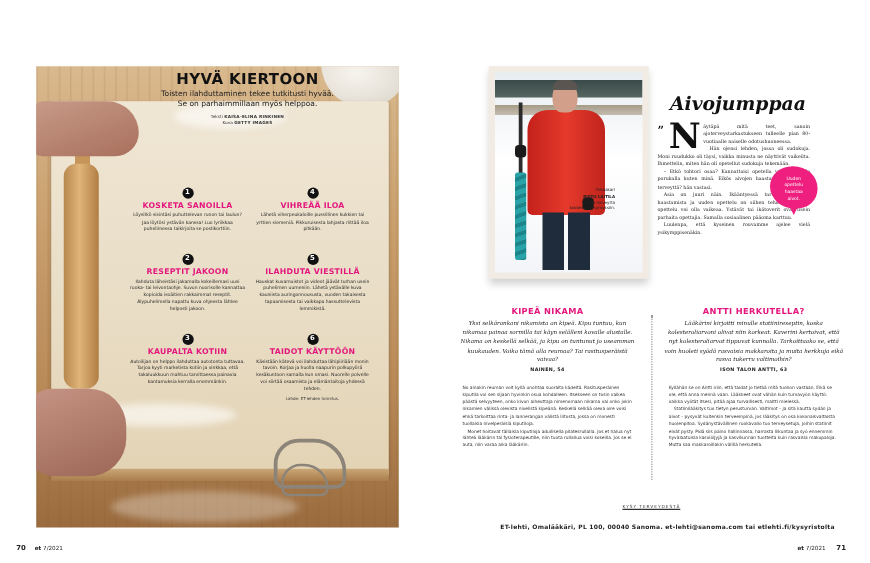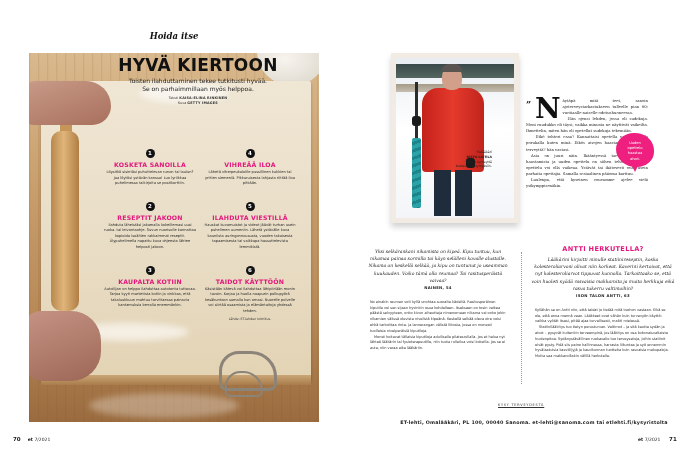--- a/index.html
+++ b/index.html
@@ -62,21 +62,21 @@
     .cutter {
       position: absolute; left: 218px; top: 350px; width: 58px; height: 40px;
       border: 3px solid #8c8479; border-radius: 20px 26px 8px 8px;
     }
     .cutter.small {
       left: 224px; top: 370px; width: 38px; height: 26px; border-width: 2px;
     }
 
     .content-left { position: absolute; left: 92px; top: 57px; width: 212px; text-align: center; }
     .hero-title {
-      font-family: "DejaVu Sans", sans-serif; font-weight: bold; font-size: 17px;
+      font-family: "DejaVu Sans", sans-serif; font-weight: bold; font-size: 12px;
       letter-spacing: 0.3px; color: #111; line-height: 1;
     }
     .hero-lead {
       margin-top: 3px; font-size: 6px; line-height: 1.35; color: #222;
     }
     .credits { margin-top: 3px; font-size: 3.4px; line-height: 1.5; color: #333; }
     .credits b { font-weight: bold; letter-spacing: 0.2px; }
 
     .tips-grid {
       position: absolute; left: 100px; top: 140px; width: 200px;
@@ -208,21 +208,20 @@
     }
     .ask-address {
       position: absolute; left: 36px; top: 420px; width: 300px; text-align: center;
       font-size: 4.8px; font-weight: bold; letter-spacing: 0.2px; color: #222;
     }
   </style>
 </head>
 <body>
 
 <div class="page page-left">
-  <div class="section-title">Hoida itse</div>
 
   <div class="photo-left">
     <div class="bowl"></div>
     <div class="board"></div>
     <div class="board-edge"></div>
     <div class="flour" style="left:110px;top:30px;width:90px;height:20px;"></div>
     <div class="flour" style="left:40px;top:270px;width:120px;height:18px;"></div>
     <div class="flour" style="left:60px;top:340px;width:150px;height:25px;opacity:0.5;"></div>
     <div class="pin-handle"></div>
     <div class="pin"></div>
@@ -301,33 +300,35 @@
       <div class="glove" style="left:70px;top:100px;"></div>
     </div>
   </div>
   <div class="caption">
     <div>Ylelääkäri</div>
     <div><b>RISTO LAITILA</b></div>
     <div>vastaa terveyttä</div>
     <div>koskeviin kysymyksiin.</div>
   </div>
 
+  <div class="article-title">Aivojumppaa</div>
   <div class="article-body">
     <span class="quote-mark">”</span>
     <div class="article-text">
       <span class="dropcap">N</span>
       <p class="first">äytäpä mitä teet, sanoin ajoterveystarkastukseen tulleelle pian 80-vuotiaalle naiselle odotushuoneessa.</p>
       <p>Hän ojensi lehden, jossa oli sudokuja. Moni ruudukko oli täysi, vaikka minusta ne näyttivät vaikeilta. Ihmettelin, miten hän oli opetellut sudokuja tekemään.</p>
       <p>– Etkö tohtori osaa? Kannattaisi opetella vaikka tutulla porukalla kuten minä. Eikös aivojen haastaminen paranna terveyttä? hän vastasi.</p>
       <p>Asia on juuri näin. Ikääntyessä tarvitaan aivojen haastamista ja uuden opettelu on siihen tehokkain. Yksin opettelu voi olla vaikeaa. Ystävät tai ikätoverit ovat usein parhaita opettajia. Samalla sosiaalinen pääoma karttuu.</p>
       <p>Luulenpa, että kyseinen rouvamme ajelee vielä ysikymppisenäkin.</p>
     </div>
   </div>
 
   <div class="qa qa-left">
+    <div class="qa-title">KIPEÄ NIKAMA</div>
     <div class="qa-question">Yksi selkärankani nikamista on kipeä. Kipu tuntuu, kun nikamaa painaa sormilla tai käyn selälleni kovalle alustalle. Nikama on keskellä selkää, ja kipu on tuntunut jo useamman kuukauden. Voiko tämä olla reumaa? Tai rasitusperäistä vaivaa?</div>
     <div class="qa-sign">NAINEN, 54</div>
     <div class="qa-answer">
       <p>No ainakin reuman voit kyllä unohtaa suoralta kädeltä. Rasitusperäinen kiputila voi sen sijaan hyvinkin osua kohdalleen. Itsekseen on tosin vaikea päästä selvyyteen, onko kivun aiheuttaja nimenomaan nikama vai onko jokin nikamien välissä olevista nivelistä kipeänä. Keskellä selkää oleva oire voisi ehkä tarkoittaa rinta- ja lannerangan välistä liitosta, jossa on monesti tuollaisia nivelperäisiä kiputiloja.</p>
       <p>Monet hoitavat tällaisia kiputiloja aduilisella pilatesrullalla. Jos et halua nyt lähteä lääkärin tai fysioterapeutille, niin tuota rullailua voisi kokeilla. Jos se ei auta, niin varaa aika lääkäriin.</p>
     </div>
   </div>
 
   <div class="divider-dotted"></div>
 

